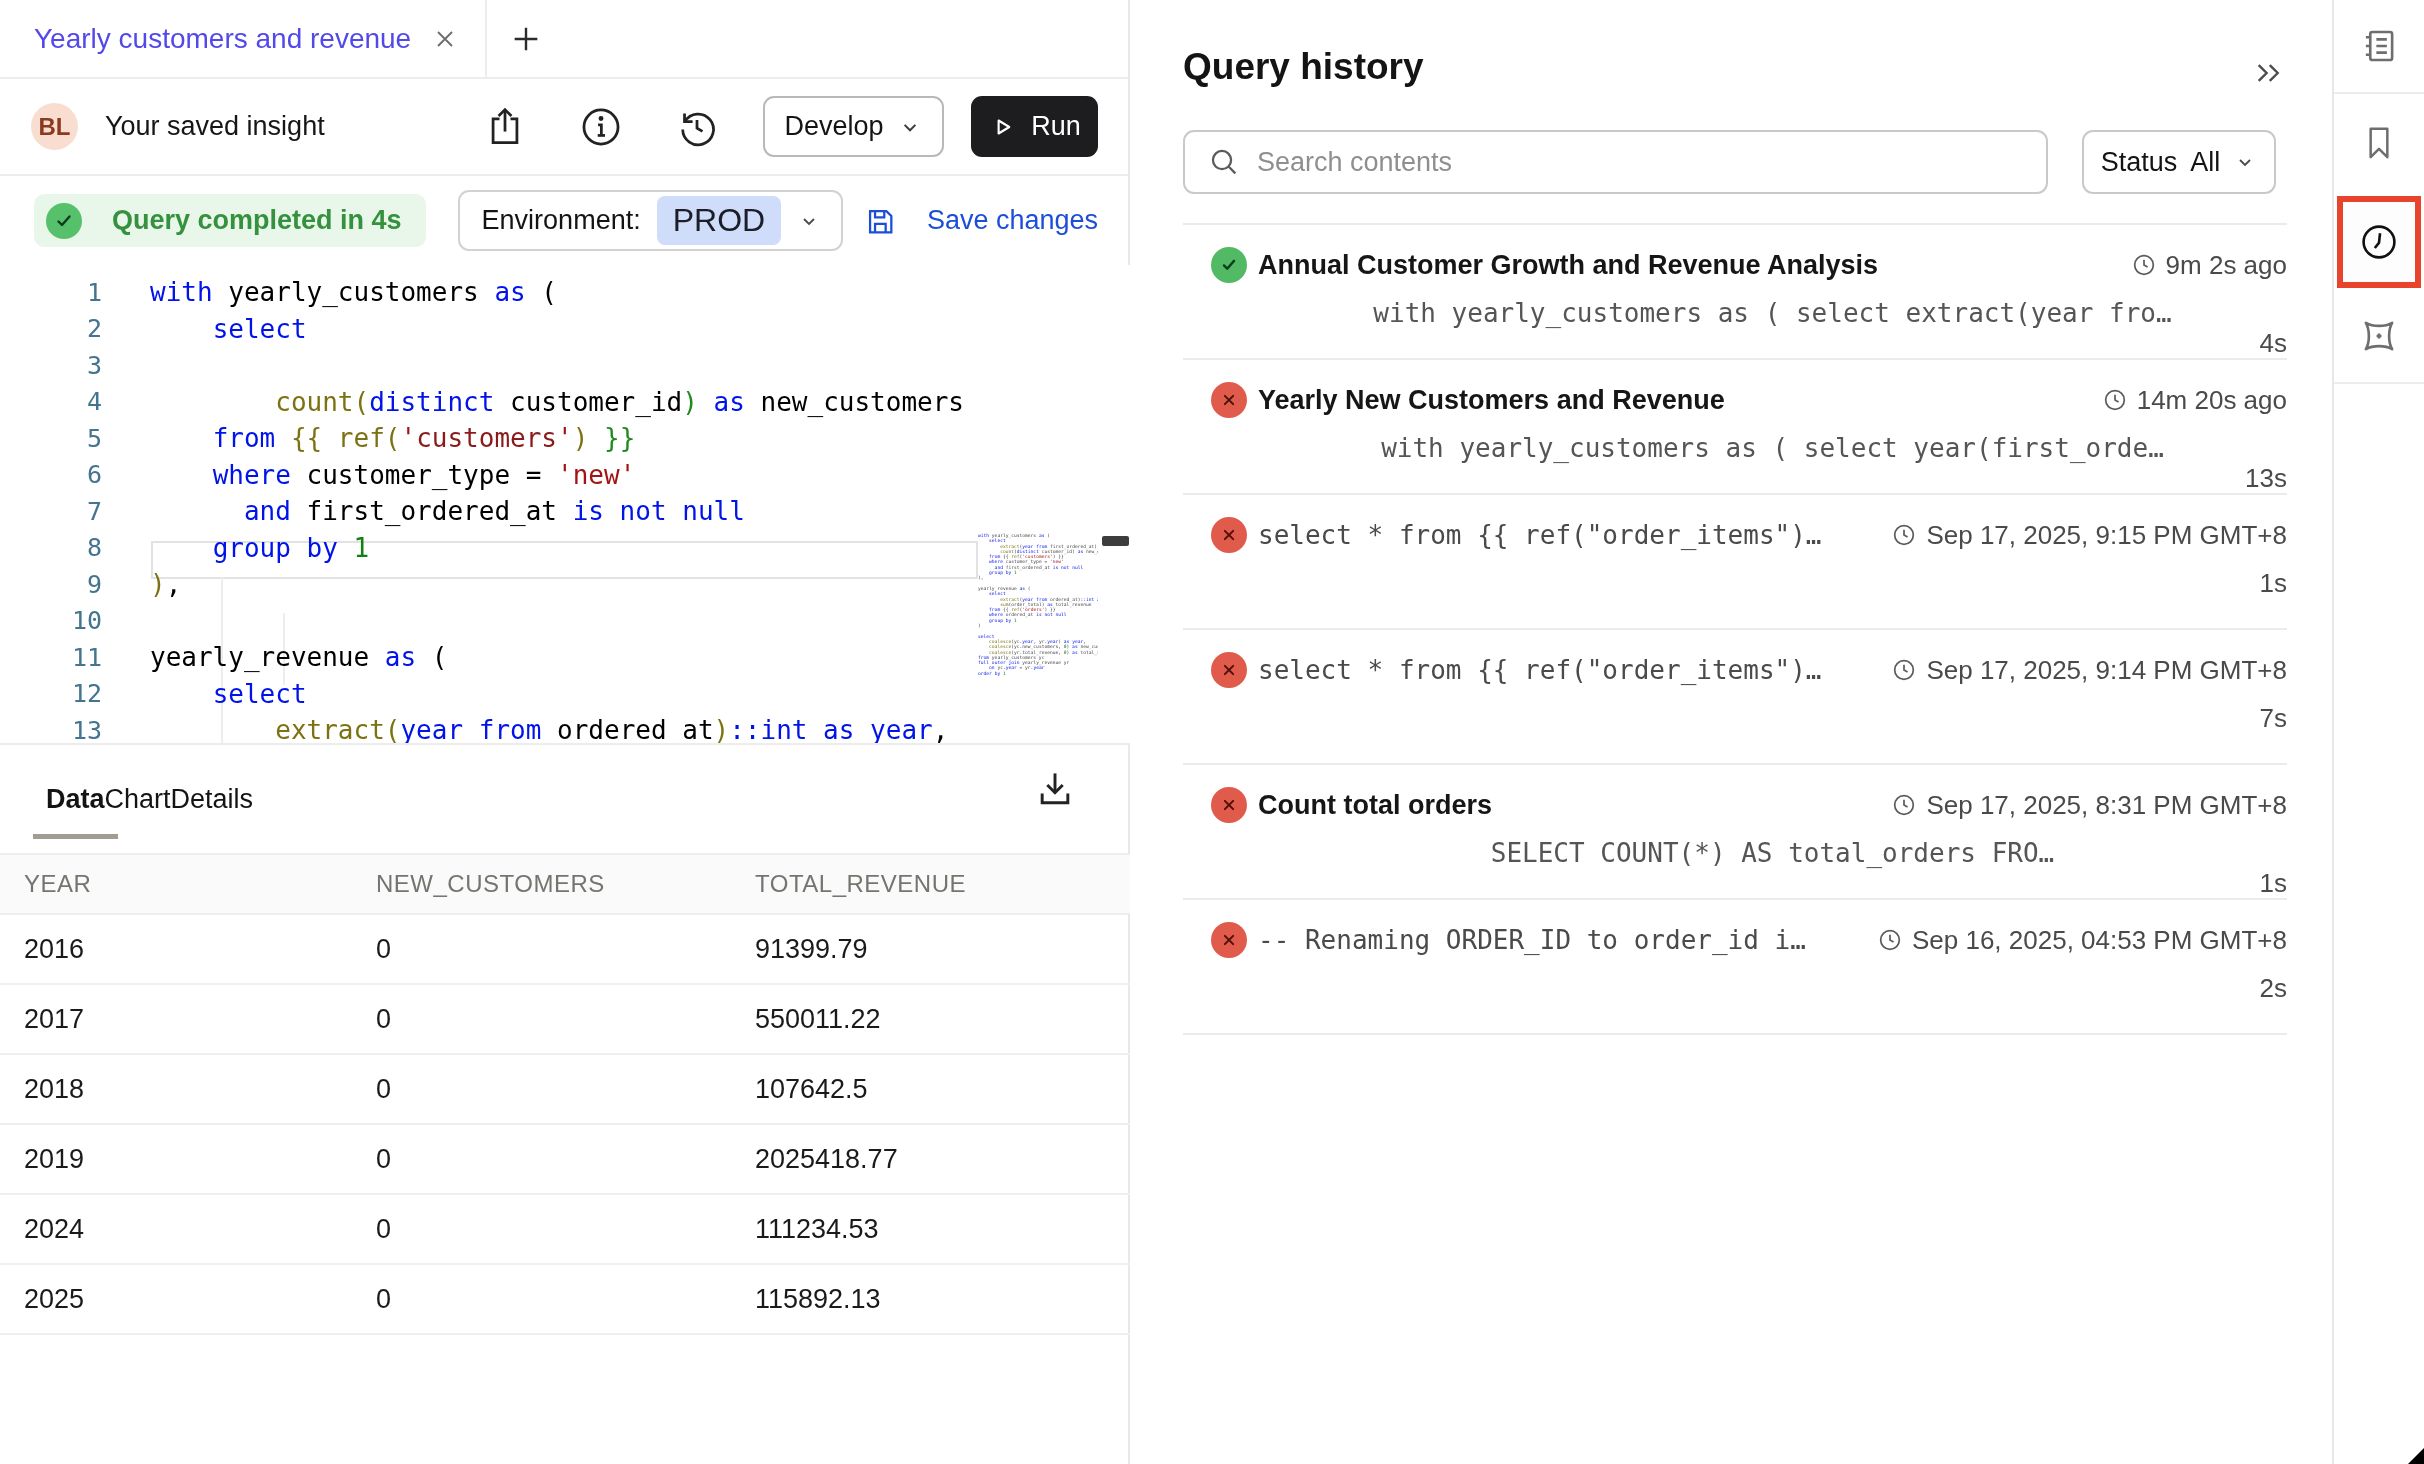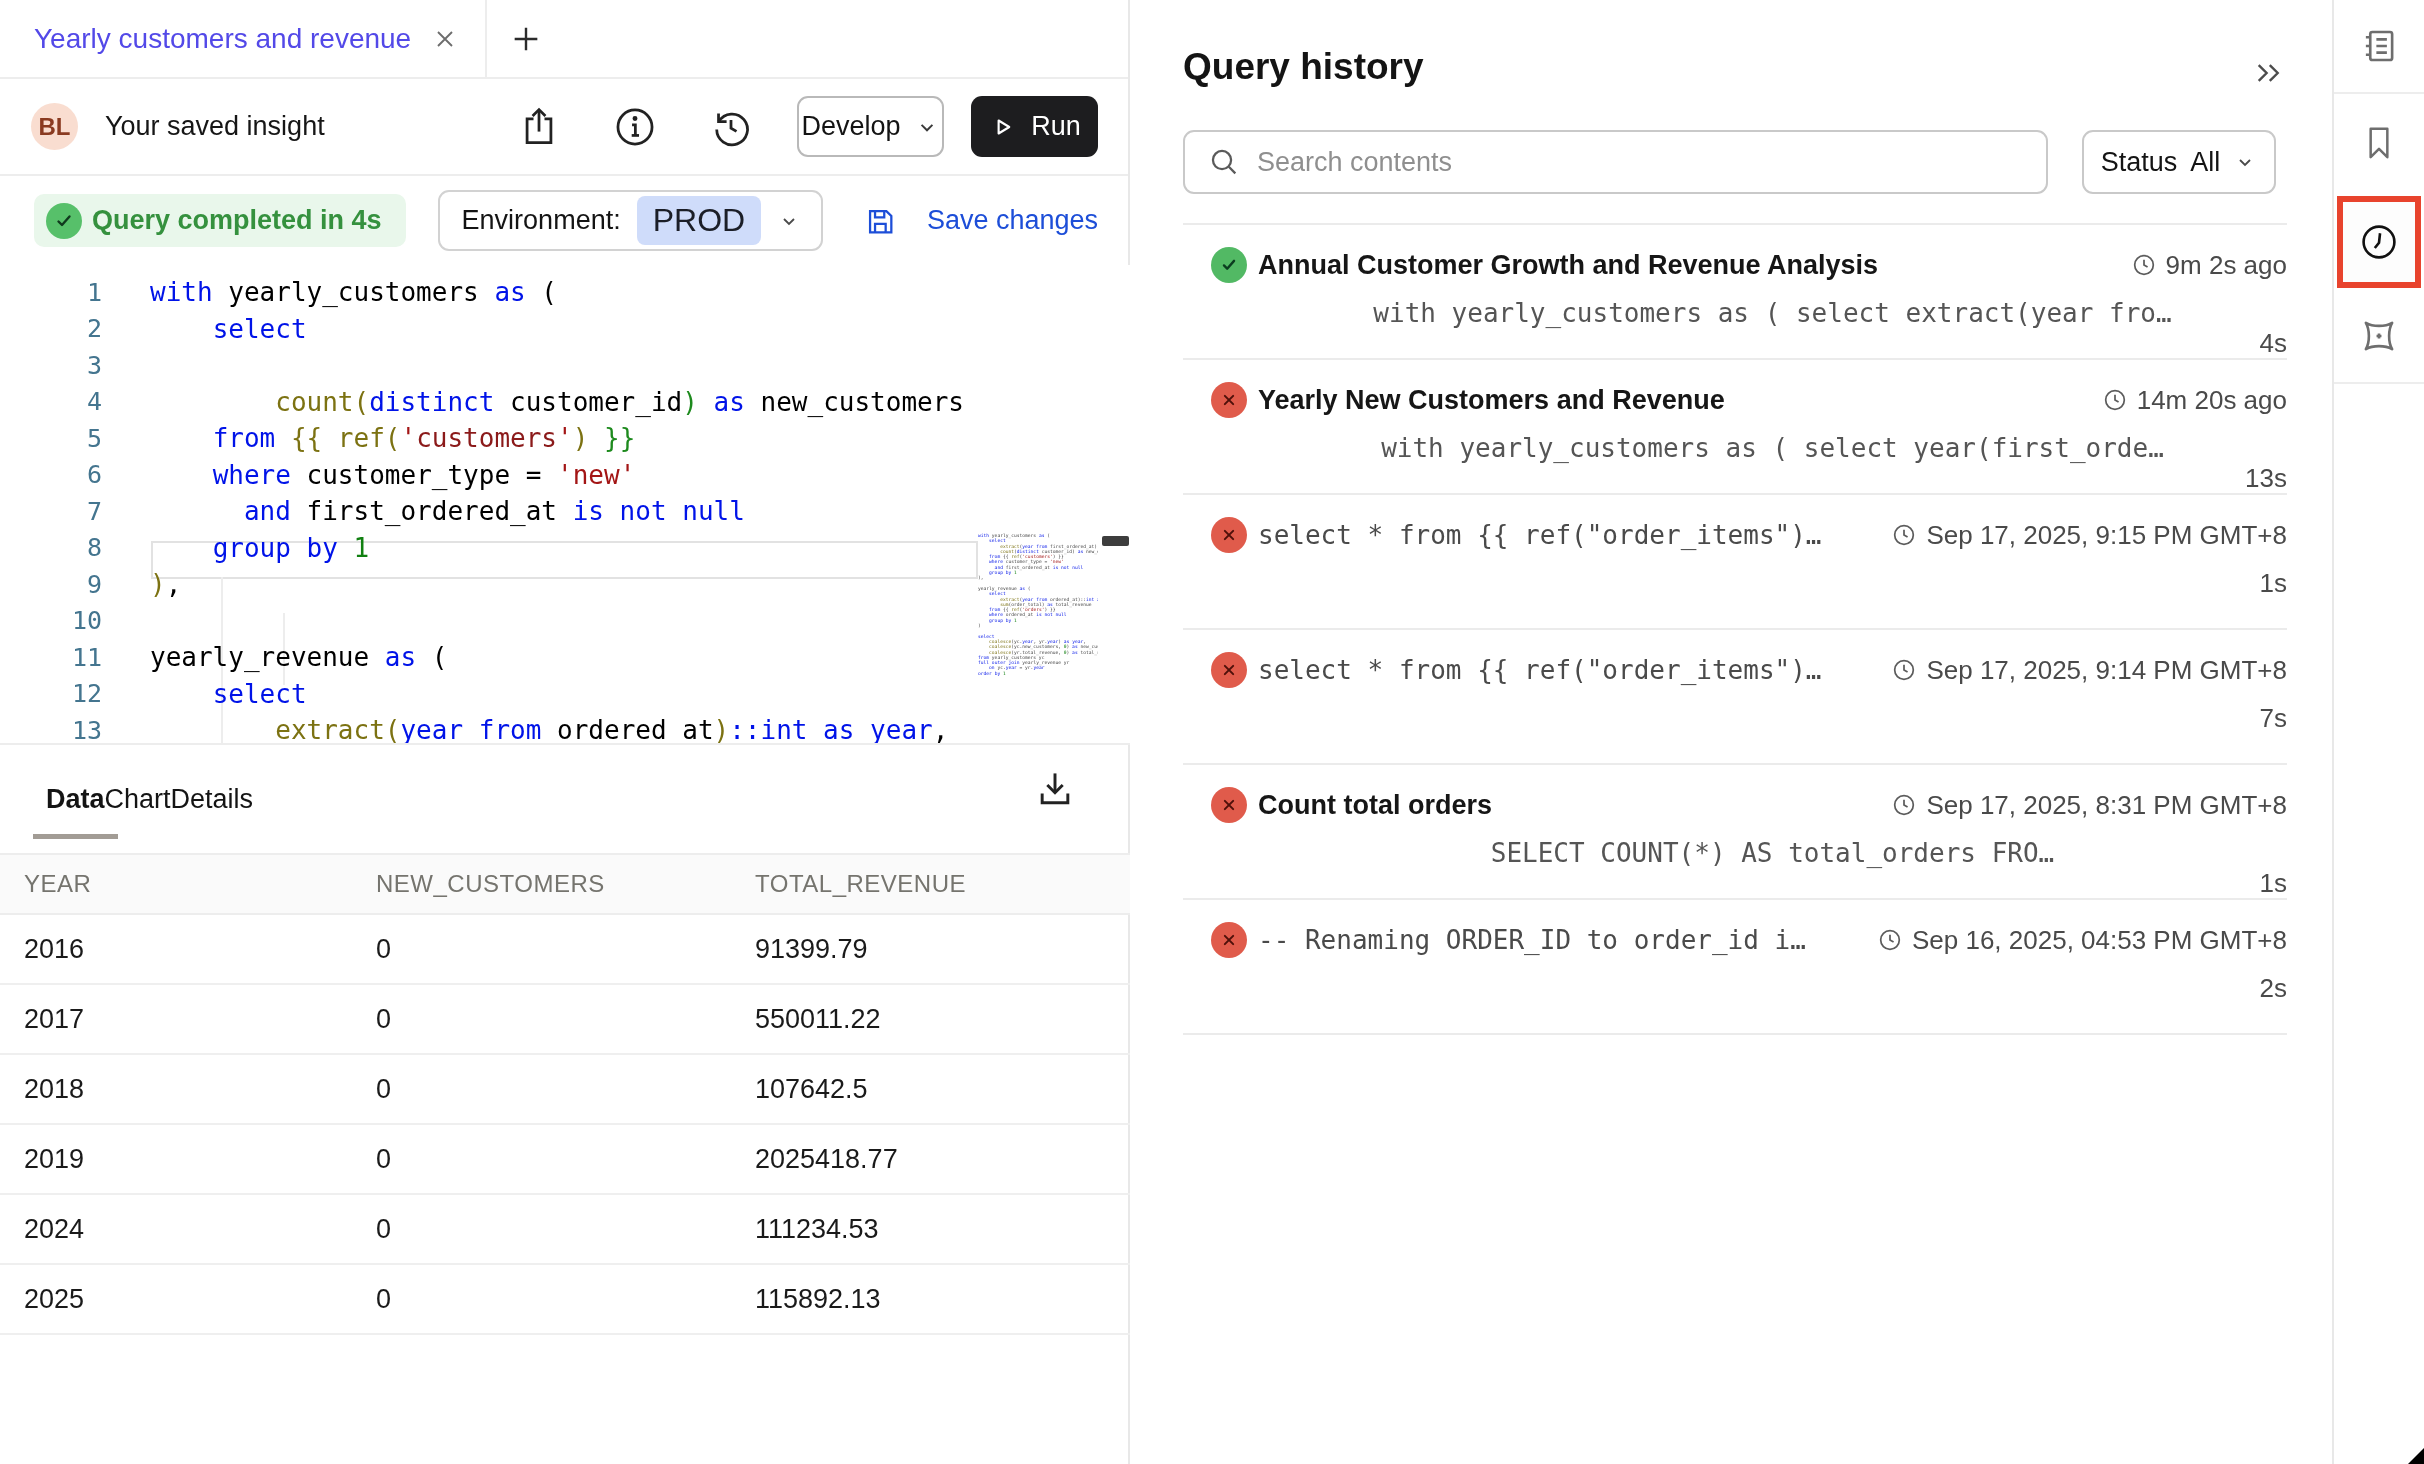--- a/index.html
+++ b/index.html
@@ -19,26 +19,26 @@
   .tab-title { font-size:28px; color:#5349e8; white-space:nowrap; }
   .tab-close { color:#6d6d6d; width:28px; height:28px; }
   .new-tab { margin-left:22px; color:#2b2b2b; width:34px; height:34px; background:none; border:none; cursor:pointer; }
 
   .toolbar { height:97px; display:flex; align-items:center; padding:0 30px 0 31px; border-bottom:2px solid #ededed; }
   .avatar { width:47px; height:47px; border-radius:50%; background:#f9ddd0; color:#8a3a20; font-weight:700; font-size:24px; display:flex; align-items:center; justify-content:center; flex:0 0 47px; }
   .tool-title { margin-left:27px; font-size:27px; color:#161616; }
   .icon-btn { width:44px; height:44px; background:none; border:none; color:#222; cursor:pointer; padding:0; }
   .icon-btn + .icon-btn { margin-left:52px; }
   .icon-btn:first-of-type { margin-left:auto; }
-  .develop-btn { margin-left:44px; height:61px; width:147px; display:flex; align-items:center; justify-content:center; gap:13px; background:#fff; border:2px solid #b9b9b9; border-radius:11px; font-size:27px; color:#141414; cursor:pointer; }
+  .develop-btn { margin-left:44px; height:61px; width:181px; display:flex; align-items:center; justify-content:center; gap:13px; background:#fff; border:2px solid #b9b9b9; border-radius:11px; font-size:27px; color:#141414; cursor:pointer; }
   .develop-btn .chev { color:#3a3a3a; }
   .run-btn { margin-left:27px; height:61px; width:127px; display:flex; align-items:center; justify-content:center; gap:13px; background:#1d1d1f; border:none; border-radius:11px; font-size:27px; color:#fff; cursor:pointer; }
 
   .statusrow { height:89px; display:flex; align-items:center; padding:0 30px 0 34px; }
-  .badge { height:53px; display:flex; align-items:center; gap:10px; padding:0 24px 0 12px; background:#e9f7eb; border-radius:10px; color:#35913e; font-size:27px; font-weight:600; }
+  .badge { height:53px; display:flex; align-items:center; gap:30px; padding:0 24px 0 12px; background:#e9f7eb; border-radius:10px; color:#35913e; font-size:27px; font-weight:600; }
   .badge-circle { width:36px; height:36px; border-radius:50%; background:#57c06a; display:flex; align-items:center; justify-content:center; color:#10391d; }
   .env-btn { margin-left:32px; height:61px; display:flex; align-items:center; gap:16px; padding:0 20px 0 22px; background:#fff; border:2px solid #d2d2d2; border-radius:11px; font-size:27px; color:#141414; cursor:pointer; }
   .env-pill { background:#cfdcfa; color:#1b1e27; border-radius:8px; padding:6px 16px; font-size:32px; }
   .env-btn .chev { color:#4a4a4a; }
   .save-btn { margin-left:auto; display:flex; align-items:center; gap:30px; color:#1d4ed8; font-size:27px; background:none; border:none; cursor:default; }
 
   
   .editor { position:absolute; top:265px; left:0; width:1130px; height:480px; overflow:hidden; font-family:"DejaVu Sans Mono", monospace; background:#fff; }
   .cur-line { position:absolute; left:151px; top:276px; width:827px; height:38px; border:2px solid #e2e2e2; }
   .guide { position:absolute; border-left:2px solid #ededed; width:0; }

